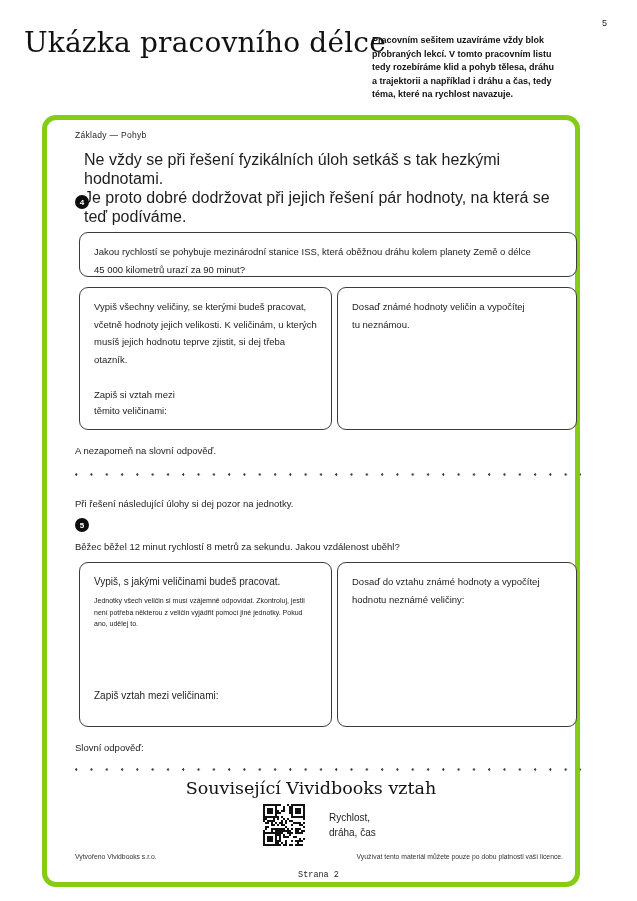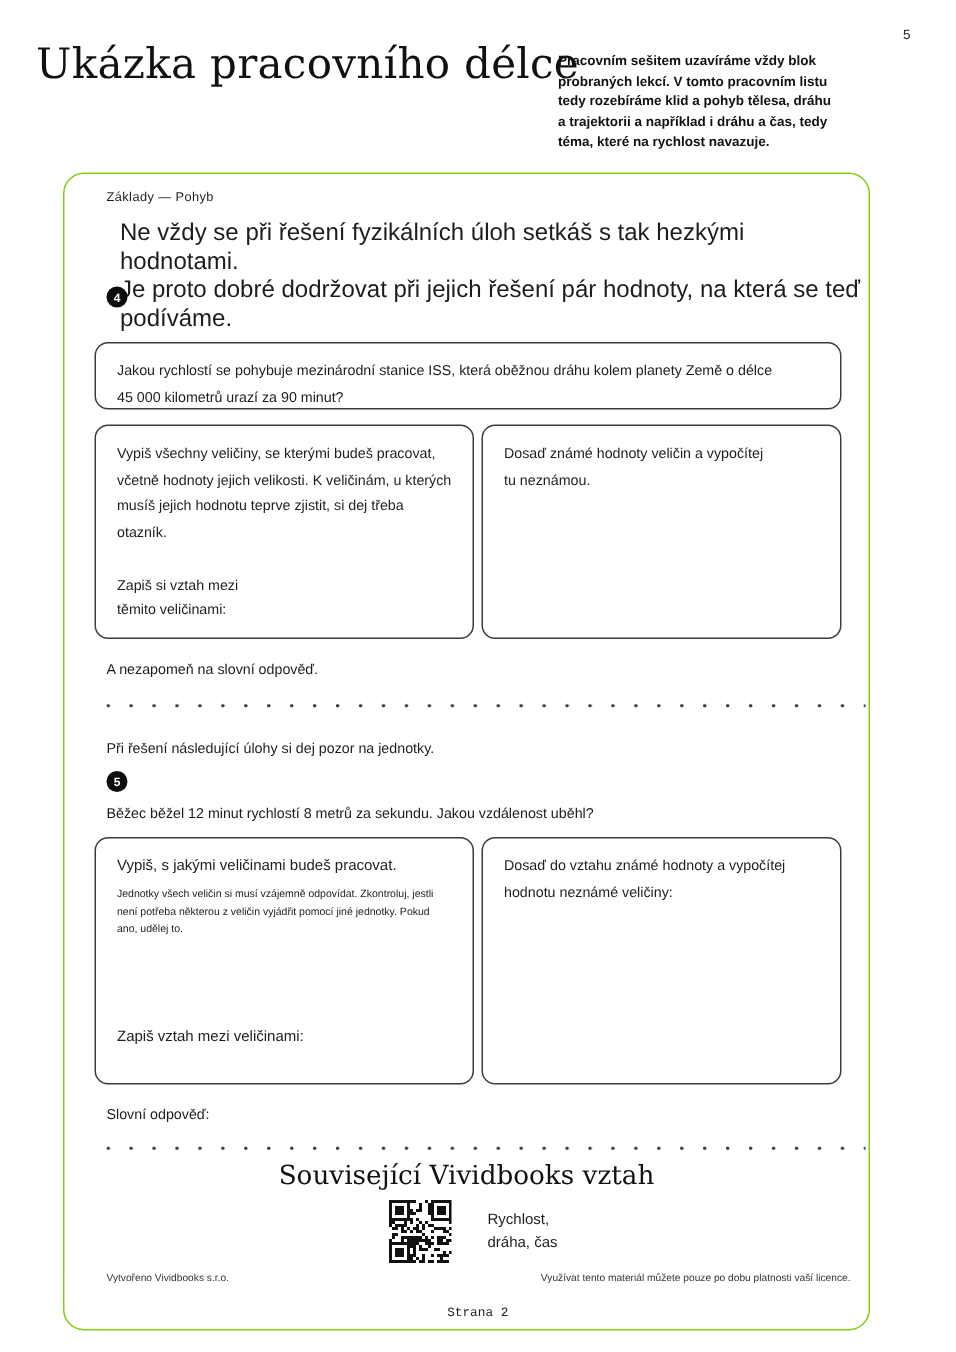--- a/index.html
+++ b/index.html
@@ -4,28 +4,28 @@
 <style>
   html,body{margin:0;padding:0;background:#fff;}
   .page{position:relative;width:637px;height:901px;background:#fff;overflow:hidden;
         font-family:"Liberation Sans",sans-serif;color:#1d1d1d;}
   .title{position:absolute;left:24px;top:26px;font-family:"DejaVu Serif",serif;
          font-size:28px;font-weight:400;letter-spacing:0.2px;color:#111;}
   .pagenum{position:absolute;right:30px;top:18px;font-size:9px;color:#222;}
   .intro-note{position:absolute;left:372px;top:34px;width:220px;font-size:9px;font-weight:bold;
               line-height:13.5px;white-space:pre-line;color:#111;}
   .sheet{position:absolute;left:42px;top:115px;width:538px;height:772px;
-         border:1px solid #84cc16;border-radius:14px;background:#fff;box-sizing:border-box;}
+         border:5px solid #84cc16;border-radius:14px;background:#fff;box-sizing:border-box;}
   .section-label{position:absolute;left:28px;top:10px;font-size:8.5px;letter-spacing:0.3px;}
   .advice{position:absolute;left:37px;top:30px;font-size:16px;line-height:19px;}
   .numcircle{position:absolute;width:14px;height:14px;border-radius:50%;background:#0d0d0d;
              color:#fff;font-size:8px;font-weight:bold;display:flex;align-items:center;
              justify-content:center;}
   .qbox{position:absolute;border:1px solid #3c3c3c;border-radius:9px;box-sizing:border-box;
-        background:#fff;}
+        background:#fff;margin-left:12px;}
   .qbox .prompt{position:absolute;left:14px;top:10px;right:12px;font-size:9.5px;
                 line-height:17.5px;white-space:pre-line;}
   .qbox .bottom-label{position:absolute;left:14px;bottom:10px;right:12px;font-size:9.5px;
                       line-height:16px;white-space:pre-line;}
   .qbox .small-note{position:absolute;left:14px;top:32px;right:10px;font-size:7px;
                     line-height:11.5px;white-space:pre-line;color:#222;}
   .plain-line{position:absolute;left:28px;font-size:9.5px;}
   .dotline{position:absolute;left:28px;width:506px;height:3px;
            background-image:radial-gradient(circle at 1.2px 1.5px,#3a3a3a 1px,transparent 1.3px);
            background-size:15.3px 3px;background-repeat:repeat-x;}

